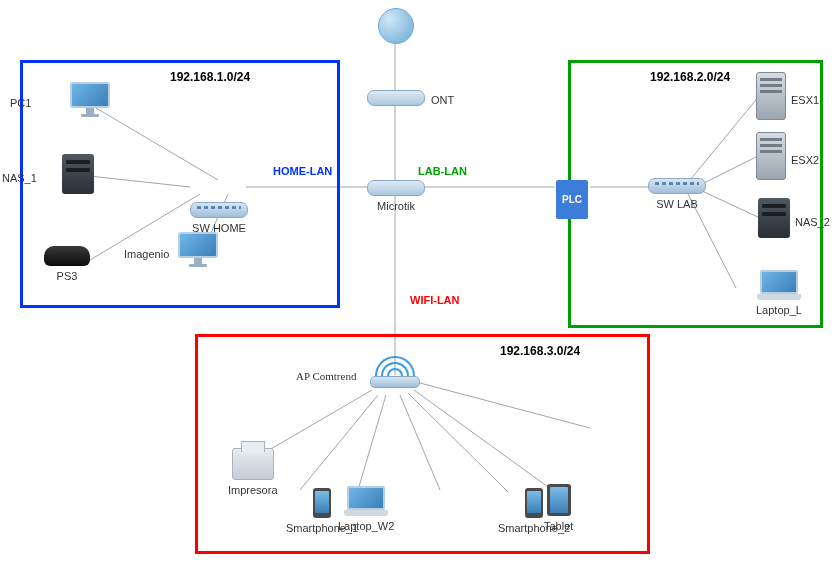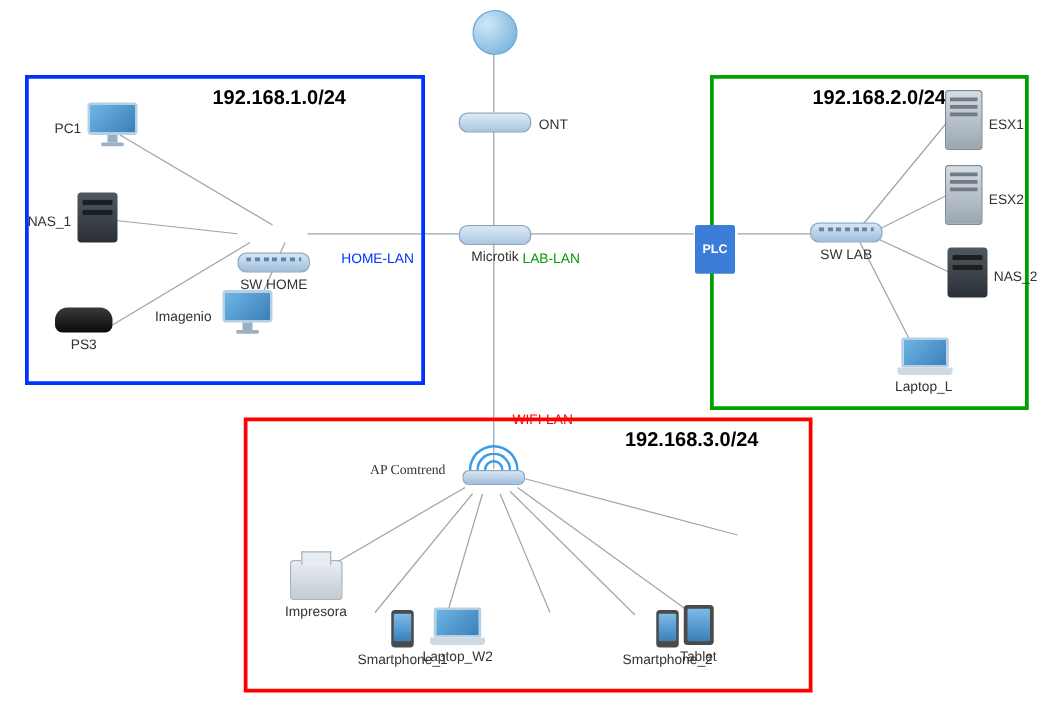--- a/index.html
+++ b/index.html
@@ -5,24 +5,24 @@
   html,body{margin:0;padding:0;font-family:Arial,Helvetica,sans-serif;font-size:11px;color:#333;}
   .stage{position:relative;width:840px;height:577px;background:#fff;overflow:hidden;}
   svg.links{position:absolute;inset:0;pointer-events:none;}
   .zone{position:absolute;box-sizing:border-box;}
   .zone.home{border:3px solid #0033ff;}
   .zone.lab {border:3px solid #00a000;}
   .zone.wifi{border:3px solid #ff0000;}
   .node{position:absolute;display:flex;flex-direction:column;align-items:center;pointer-events:none;}
   .node .icon{display:flex;align-items:center;justify-content:center;}
   .node .lbl{margin-top:4px;font-size:11px;color:#333;white-space:nowrap;}
-  .node.llabel .lbl{position:absolute;left:-60px;top:50%;transform:translateY(-50%);text-align:right;width:55px;}
+  .node.llabel .lbl{position:absolute;left:-60px;top:50%;transform:translateY(-50%);text-align:left;width:55px;}
   .node.rlabel .lbl{position:absolute;right:-60px;top:50%;transform:translateY(-50%);text-align:left;width:55px;}
-  .net-label{position:absolute;font-weight:normal;font-size:11px;margin-top:36px;}
-  .subnet{position:absolute;font-weight:bold;font-size:16px;color:#000;}
+  .net-label{position:absolute;font-weight:bold;font-size:11px;}
+  .subnet{position:absolute;font-weight:bold;font-size:12px;color:#000;}
   .plc{position:absolute;background:#3b7dd8;color:#fff;font-size:10px;font-weight:bold;padding:14px 6px;border-radius:2px;}
   
   .ic-monitor{width:40px;height:34px;}
   .ic-monitor .scr{width:36px;height:22px;border:2px solid #b7cfe3;background:linear-gradient(135deg,#6fb6e6,#3a7fb8);border-radius:3px;margin:0 auto;}
   .ic-monitor .stand{width:8px;height:6px;background:#9bb0c2;margin:0 auto;}
   .ic-monitor .base{width:18px;height:3px;background:#9bb0c2;margin:0 auto;border-radius:1px;}
   .ic-nas{width:32px;height:40px;background:linear-gradient(#505860,#2b3036);border-radius:3px;position:relative;}
   .ic-nas::before,.ic-nas::after{content:"";position:absolute;left:4px;right:4px;height:4px;background:#1c1f22;border-radius:1px;}
   .ic-nas::before{top:6px;} .ic-nas::after{top:14px;}
   .ic-ps3{width:46px;height:20px;background:linear-gradient(#3a3a3a,#0a0a0a);border-radius:10px 10px 6px 6px;}
@@ -176,21 +176,21 @@
         <div class="ic-server"></div>
       </div>
     <div class="lbl">ESX2</div>
   </div>
   <div class="node rlabel" style="left:758px;top:198px;">
     <div class="icon">
         <div class="ic-nas"></div>
       </div>
     <div class="lbl">NAS_2</div>
   </div>
-  <div class="node" style="left:716px;top:270px;align-items:flex-end;">
+  <div class="node" style="left:756px;top:270px;">
     <div class="icon">
         <div class="ic-laptop">
           <div class="scr"></div>
           <div class="base"></div>
         </div>
       </div>
     <div class="lbl">Laptop_L</div>
   </div>
 
   <div class="node" style="left:370px;top:350px;font-family:Liberation Serif, serif;">

